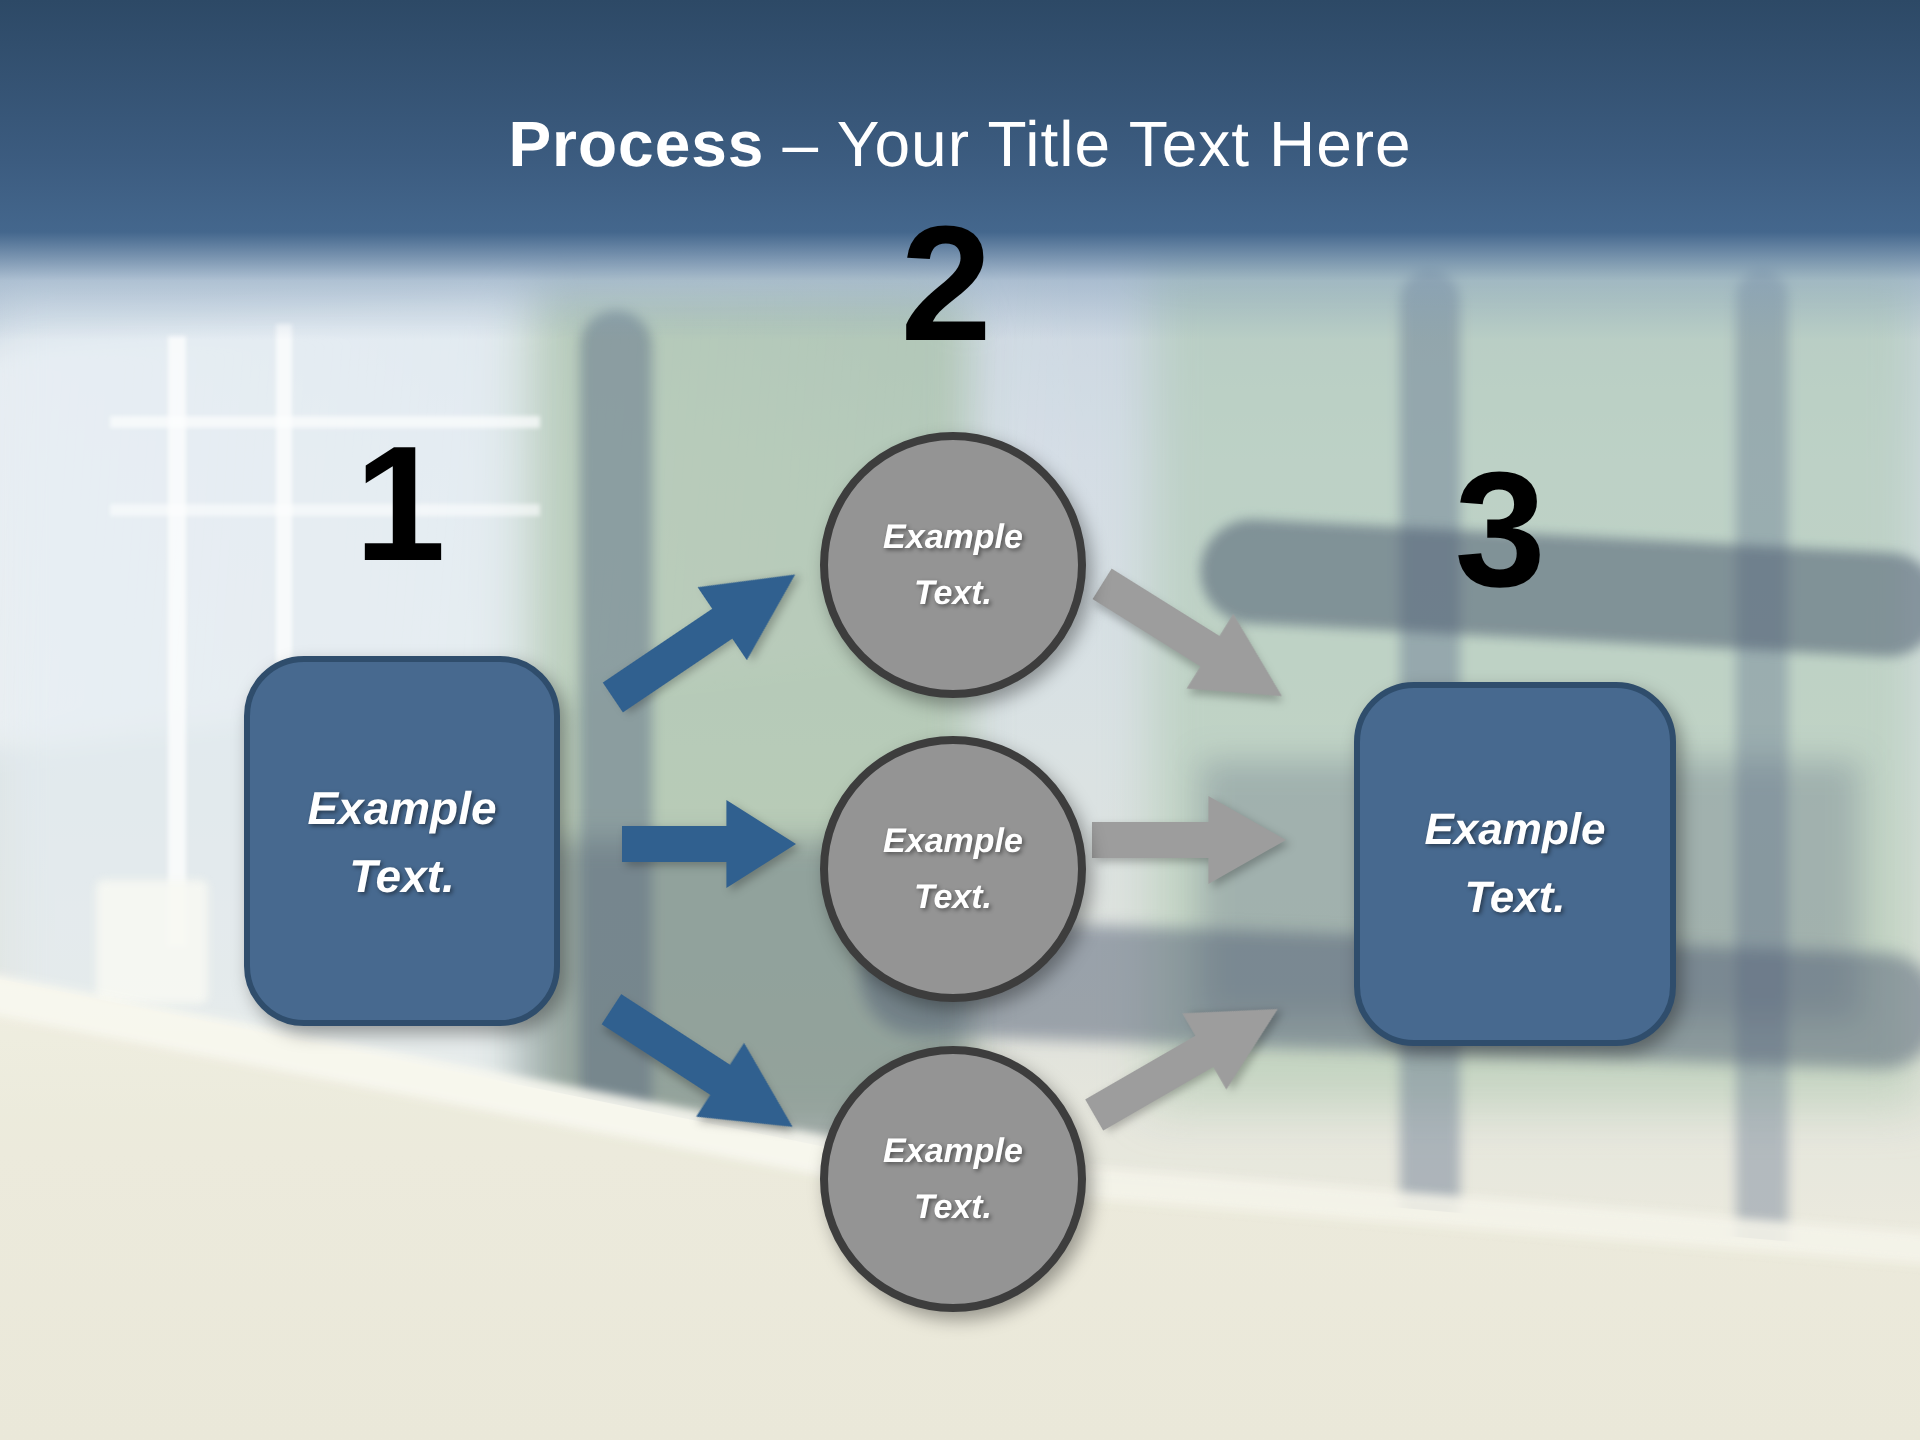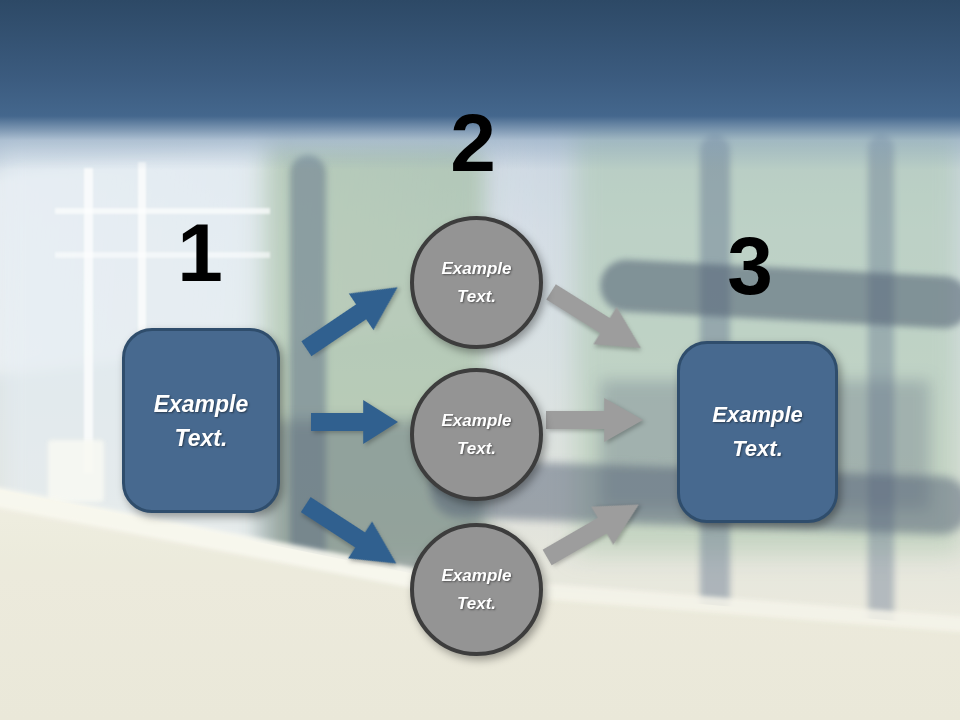--- a/index.html
+++ b/index.html
@@ -116,20 +116,23 @@
     <div class="bg-shape rail-h2"></div>
     <div class="bg-shape white-cube"></div>
     <div class="bg-shape floor"></div>
     <div class="bg-shape curb-1"></div>
     <div class="bg-shape curb-2"></div>
     <div class="bg-shape photo-wash"></div>
     <div class="bg-shape header-band"></div>
     <div class="bg-shape header-fade"></div>
   </div>
 
+  <div class="title">
+    <span class="emph">Process</span><span class="rest">– Your Title Text Here</span>
+  </div>
 
   <div class="step-number num-1" style="color: rgb(0, 0, 0);">1</div>
   <div class="step-number num-2" style="color: rgb(0, 0, 0);">2</div>
   <div class="step-number num-3" style="color: rgb(0, 0, 0);">3</div>
 
   <div class="arrow arr-b1">
     <svg viewBox="0 0 100 44" preserveAspectRatio="none">
       <polygon points="0,13 60,13 60,0 100,22 60,44 60,31 0,31" fill="#30608f"></polygon>
     </svg>
   </div>

